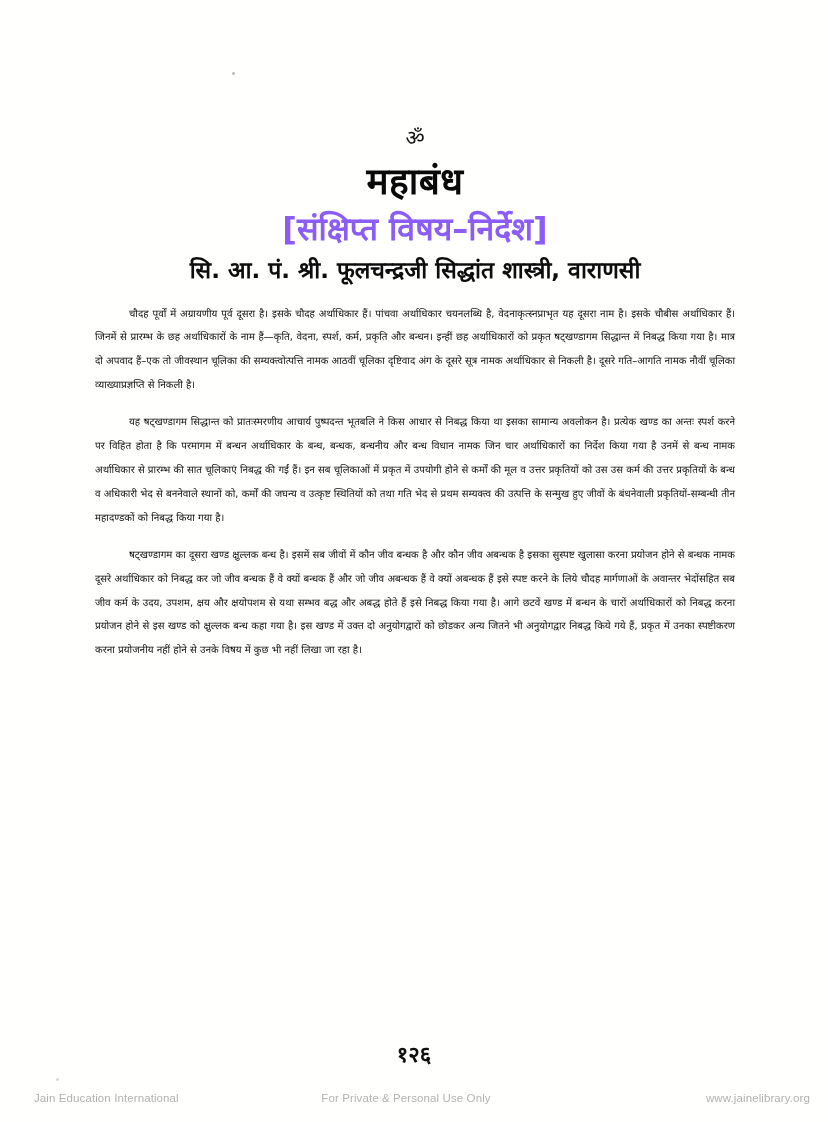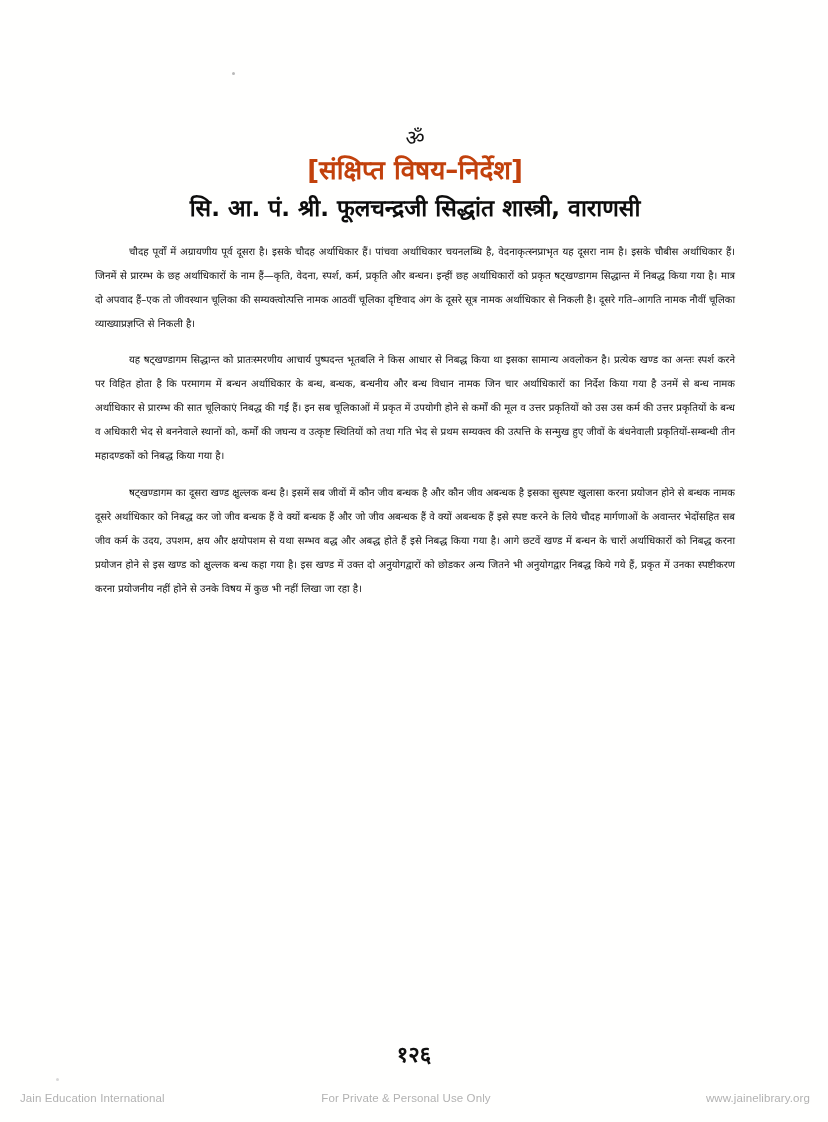--- a/index.html
+++ b/index.html
@@ -62,23 +62,23 @@
     font-weight: bold;
     color: #090909;
     margin-top: 12px;
     line-height: 1.15;
     letter-spacing: 0.5px;
     font-family: "DejaVu Sans", sans-serif;
   }
 
   .subtitle {
     text-align: center;
-    font-size: 26px;
+    font-size: 32px;
     font-weight: bold;
-    color: #c2410c;
+    color: #8b5cf6;
     margin-top: 6px;
     line-height: 1.2;
     font-family: "DejaVu Sans", sans-serif;
   }
 
   .byline {
     text-align: center;
     font-size: 23px;
     font-weight: bold;
     color: #0d0d0d;
@@ -135,21 +135,21 @@
     height: 20px;
     display: flex;
     align-items: center;
     font-size: 11.5px;
     color: #b2b2b2;
     font-family: "Liberation Sans", sans-serif;
     letter-spacing: 0.1px;
   }
   .footer .f-left {
     position: absolute;
-    left: 20px;
+    left: 34px;
     text-align: right;
   }
   .footer .f-center {
     position: absolute;
     left: 0;
     right: 16px;
     text-align: center;
   }
   .footer .f-right {
     position: absolute;
@@ -161,20 +161,21 @@
 
 <div class="page">
 
   <div class="speck"></div>
   <div class="speck2"></div>
 
   <div class="content">
 
     <div class="om">ॐ</div>
 
+    <div class="title">महाबंध</div>
 
     <div class="subtitle">[संक्षिप्त विषय–निर्देश]</div>
 
     <div class="byline">सि. आ. पं. श्री. फूलचन्द्रजी सिद्धांत शास्त्री, वाराणसी</div>
 
 
     <div class="body-text">
       <p>चौदह पूर्वों में अग्रायणीय पूर्व दूसरा है। इसके चौदह अर्थाधिकार हैं। पांचवा अर्थाधिकार चयनलब्धि है, वेदनाकृत्स्नप्राभृत यह दूसरा नाम है। इसके चौबीस अर्थाधिकार हैं। जिनमें से प्रारम्भ के छह अर्थाधिकारों के नाम हैं—कृति, वेदना, स्पर्श, कर्म, प्रकृति और बन्धन। इन्हीं छह अर्थाधिकारों को प्रकृत षट्खण्डागम सिद्धान्त में निबद्ध किया गया है। मात्र दो अपवाद हैं–एक तो जीवस्थान चूलिका की सम्यक्त्वोत्पत्ति नामक आठवीं चूलिका दृष्टिवाद अंग के दूसरे सूत्र नामक अर्थाधिकार से निकली है। दूसरे गति–आगति नामक नौवीं चूलिका व्याख्याप्रज्ञप्ति से निकली है।</p>
       <p>यह षट्खण्डागम सिद्धान्त को प्रातःस्मरणीय आचार्य पुष्पदन्त भूतबलि ने किस आधार से निबद्ध किया था इसका सामान्य अवलोकन है। प्रत्येक खण्ड का अन्तः स्पर्श करने पर विहित होता है कि परमागम में बन्धन अर्थाधिकार के बन्ध, बन्धक, बन्धनीय और बन्ध विधान नामक जिन चार अर्थाधिकारों का निर्देश किया गया है उनमें से बन्ध नामक अर्थाधिकार से प्रारम्भ की सात चूलिकाएं निबद्ध की गईं हैं। इन सब चूलिकाओं में प्रकृत में उपयोगी होने से कर्मों की मूल व उत्तर प्रकृतियों को उस उस कर्म की उत्तर प्रकृतियों के बन्ध व अधिकारी भेद से बननेवाले स्थानों को, कर्मों की जघन्य व उत्कृष्ट स्थितियों को तथा गति भेद से प्रथम सम्यक्त्व की उत्पत्ति के सन्मुख हुए जीवों के बंधनेवाली प्रकृतियों-सम्बन्धी तीन महादण्डकों को निबद्ध किया गया है।</p>
       <p>षट्खण्डागम का दूसरा खण्ड क्षुल्लक बन्ध है। इसमें सब जीवों में कौन जीव बन्धक है और कौन जीव अबन्धक है इसका सुस्पष्ट खुलासा करना प्रयोजन होने से बन्धक नामक दूसरे अर्थाधिकार को निबद्ध कर जो जीव बन्धक हैं वे क्यों बन्धक हैं और जो जीव अबन्धक हैं वे क्यों अबन्धक हैं इसे स्पष्ट करने के लिये चौदह मार्गणाओं के अवान्तर भेदोंसहित सब जीव कर्म के उदय, उपशम, क्षय और क्षयोपशम से यथा सम्भव बद्ध और अबद्ध होते हैं इसे निबद्ध किया गया है। आगे छटवें खण्ड में बन्धन के चारों अर्थाधिकारों को निबद्ध करना प्रयोजन होने से इस खण्ड को क्षुल्लक बन्ध कहा गया है। इस खण्ड में उक्त दो अनुयोगद्वारों को छोडकर अन्य जितने भी अनुयोगद्वार निबद्ध किये गये हैं, प्रकृत में उनका स्पष्टीकरण करना प्रयोजनीय नहीं होने से उनके विषय में कुछ भी नहीं लिखा जा रहा है।</p>

